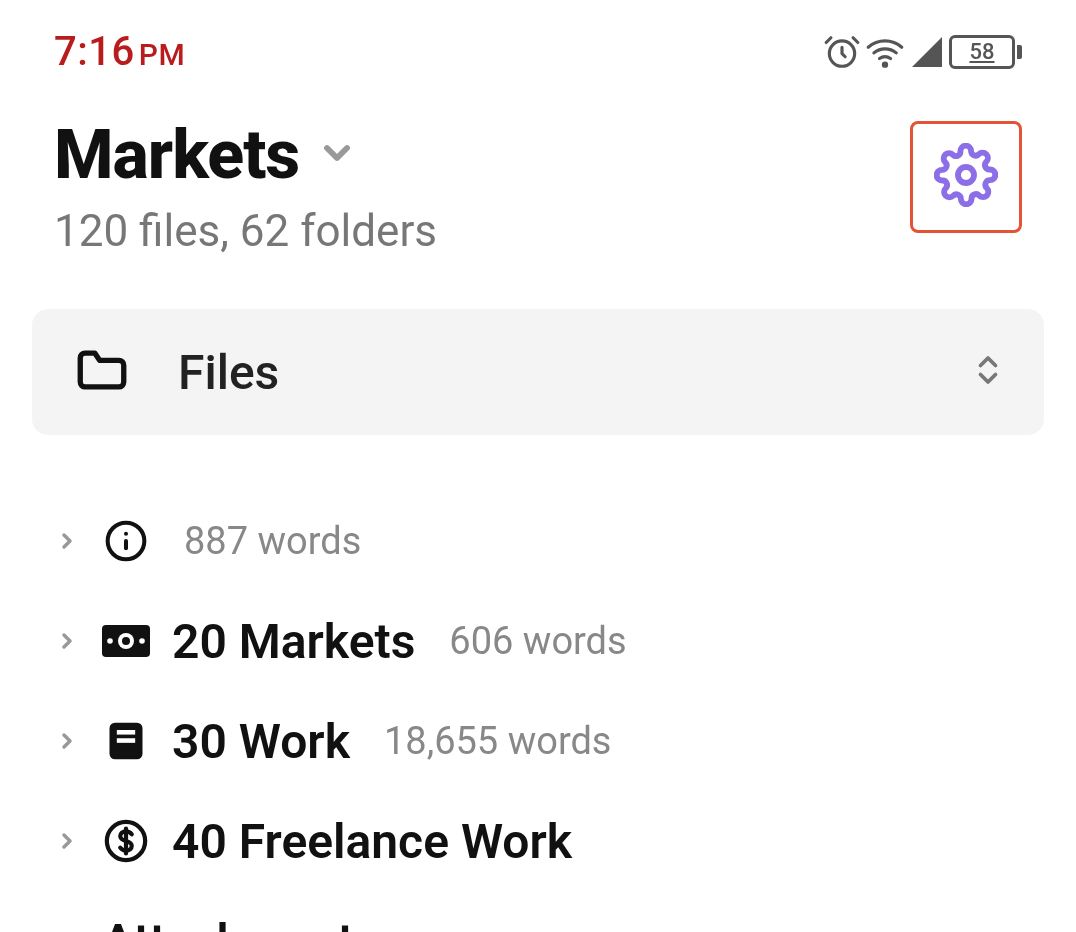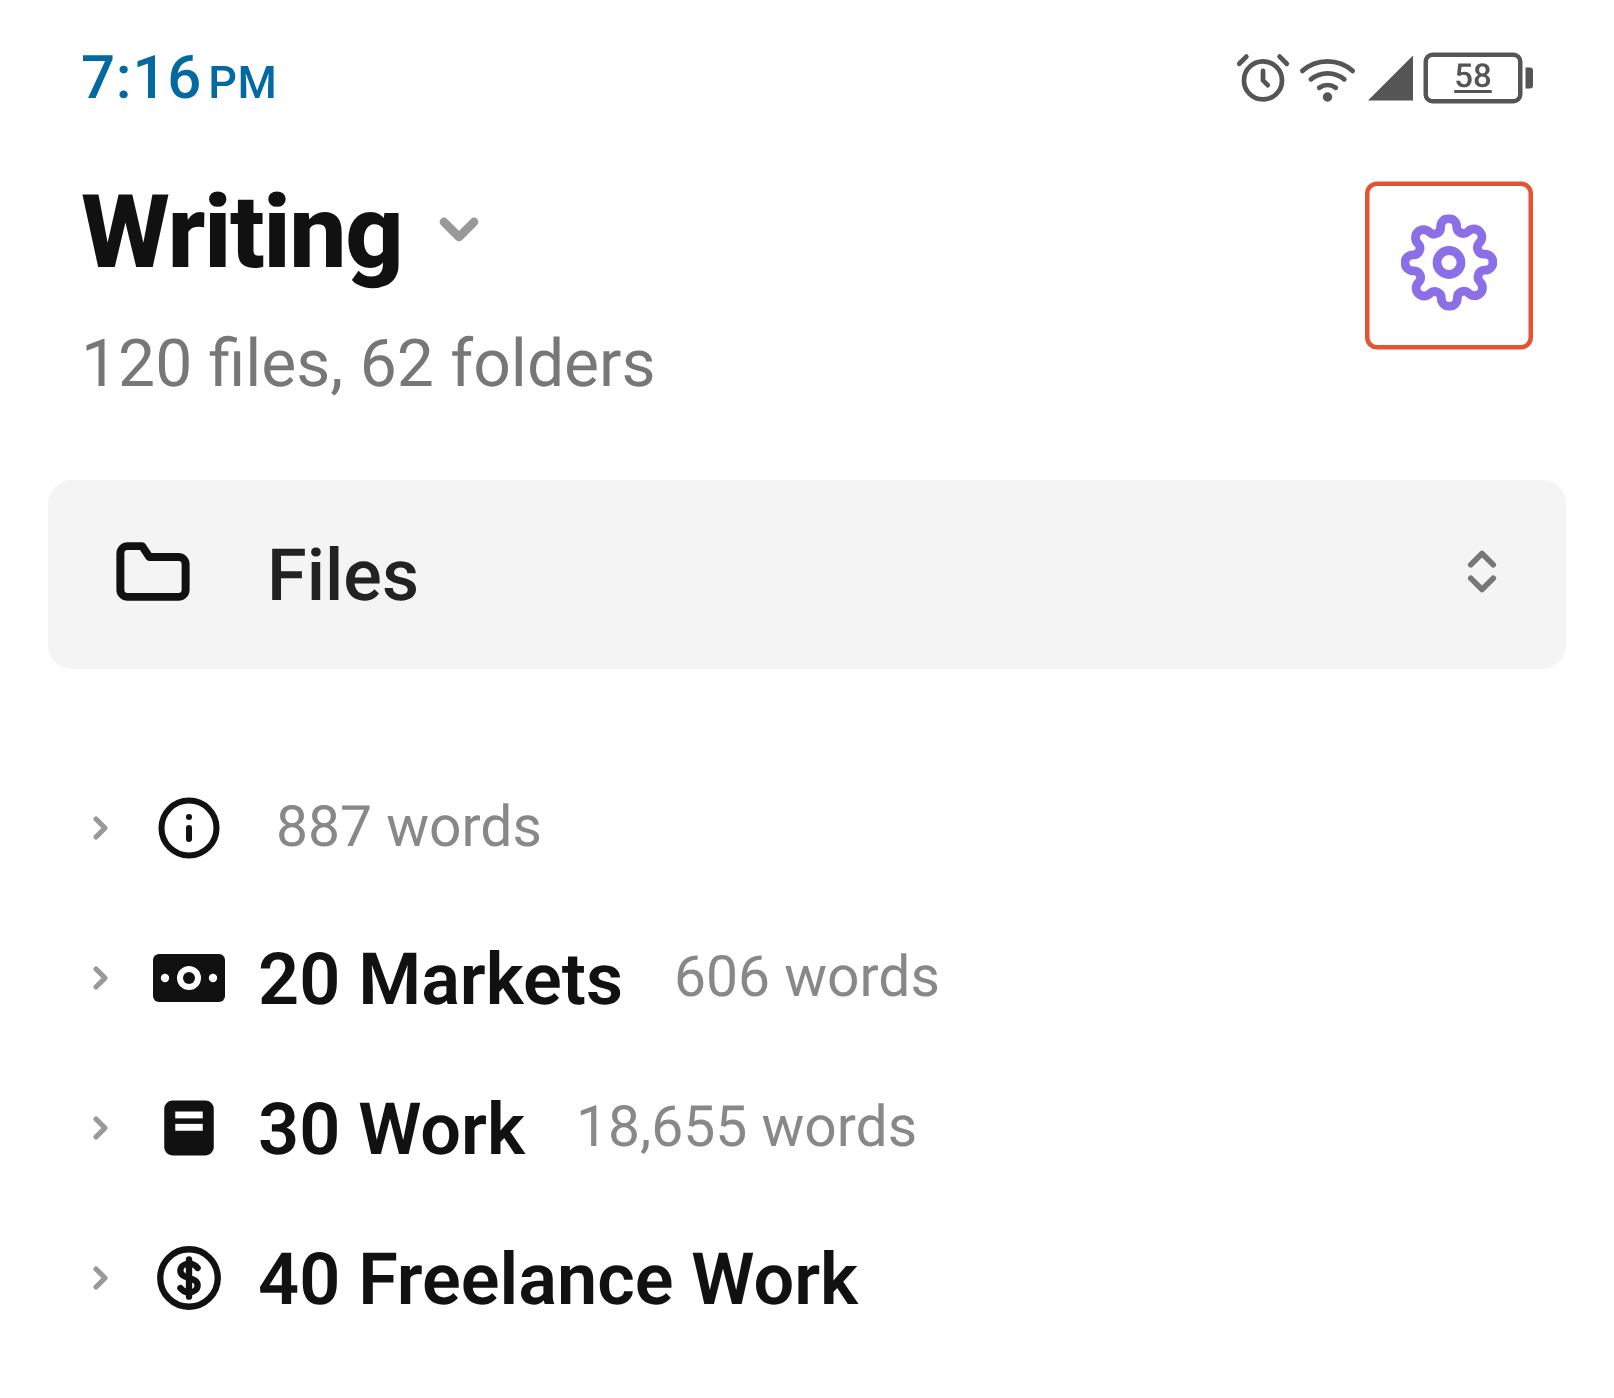--- a/index.html
+++ b/index.html
@@ -13,21 +13,21 @@
   }
   .status-bar {
     display: flex;
     justify-content: space-between;
     align-items: center;
     padding: 28px 54px 10px 54px;
   }
   .status-time {
     font-size: 40px;
     font-weight: 500;
-    color: #0369a1;
+    color: #b91c1c;
     letter-spacing: 0.5px;
   }
   .status-time .ampm {
     font-size: 30px;
     font-weight: 500;
     margin-left: 4px;
   }
   .status-icons {
     display: flex;
     align-items: center;
@@ -76,21 +76,21 @@
   }
   .vault-title {
     font-size: 68px;
     font-weight: 800;
     letter-spacing: -1px;
     color: #111;
   }
   .subtitle {
     font-size: 44px;
     color: #777;
-    margin-top: 21px;
+    margin-top: 10px;
   }
   .settings-button {
     width: 112px;
     height: 112px;
     border: 3px solid #e35336;
     border-radius: 8px;
     display: flex;
     align-items: center;
     justify-content: center;
     margin-top: 6px;
@@ -183,21 +183,21 @@
           <span class="battery-text">58</span>
         </span>
       <span class="battery-tip"></span>
     </span>
   </div>
 </div>
 
 <div class="header">
   <div class="title-group">
     <div class="title-row">
-      <span class="vault-title">Writing</span>
+      <span class="vault-title">Markets</span>
       <span>
         <svg width="40" height="40" viewBox="0 0 24 24" fill="none" stroke="#999" stroke-width="3.5" stroke-linecap="round" stroke-linejoin="round">
             <polyline points="6 9 12 15 18 9"></polyline>
           </svg>
       </span>
     </div>
     <div class="subtitle">120 files, 62 folders</div>
   </div>
   <div class="settings-button">
     <span>

